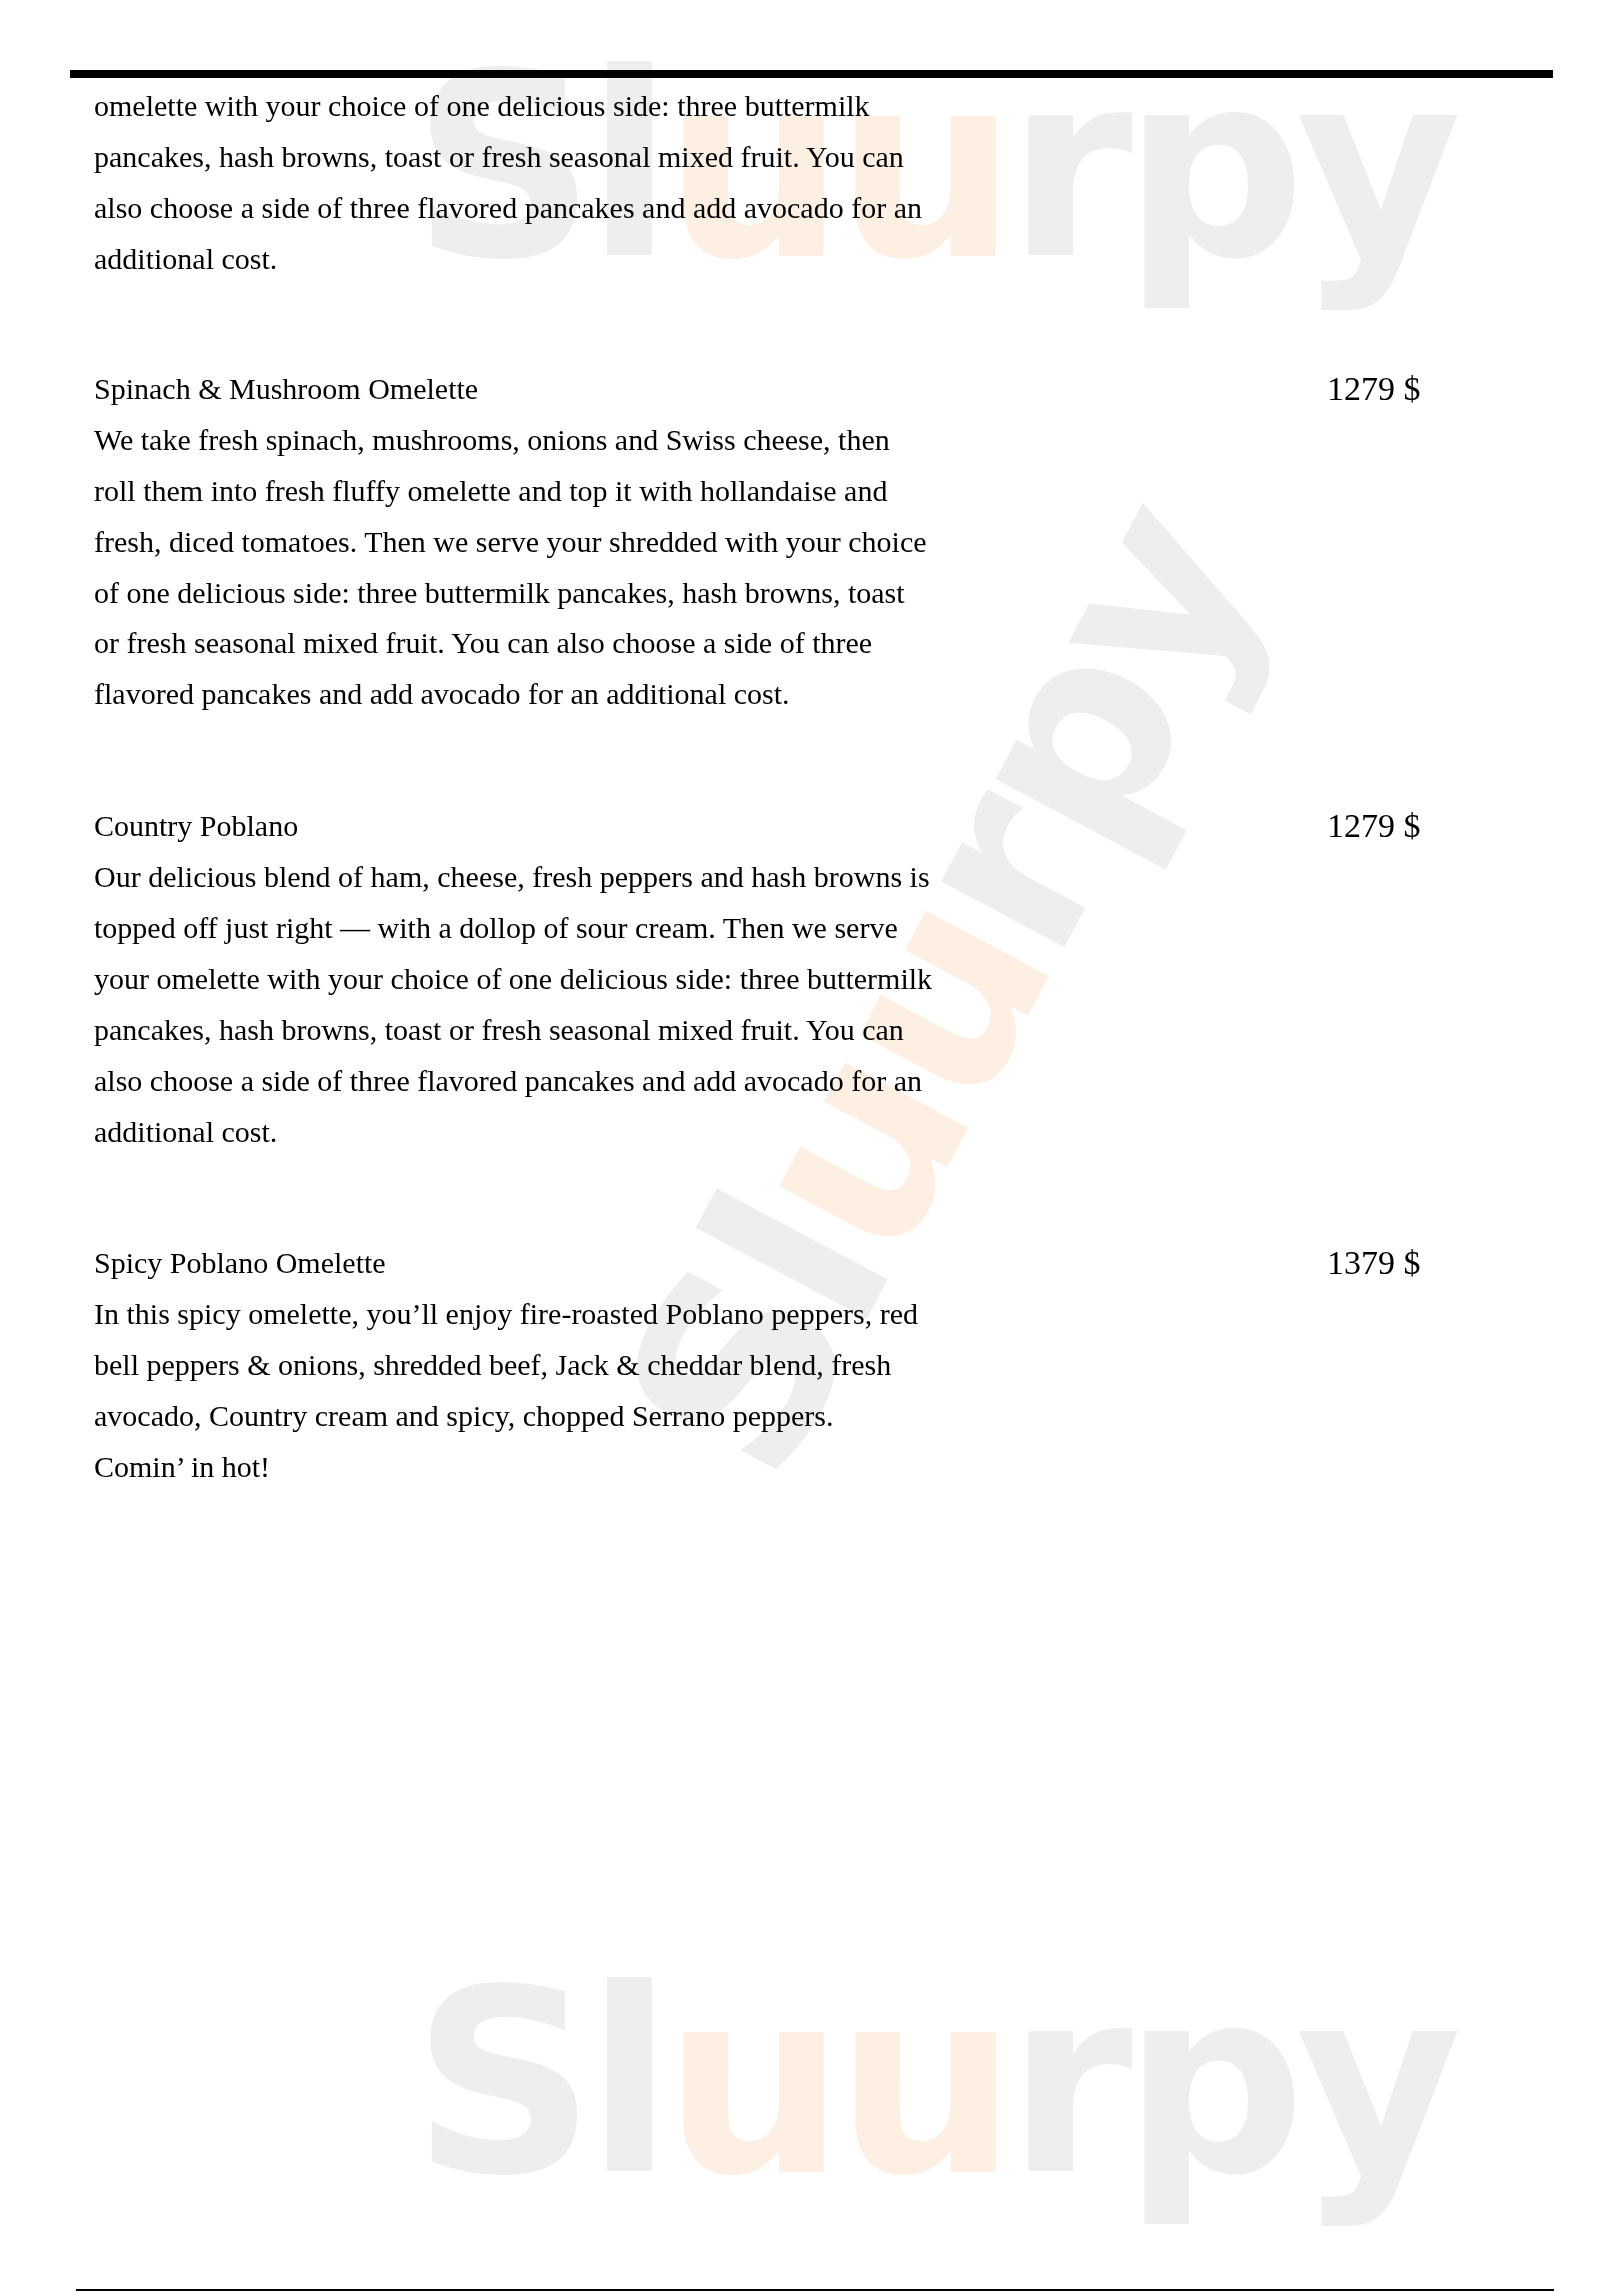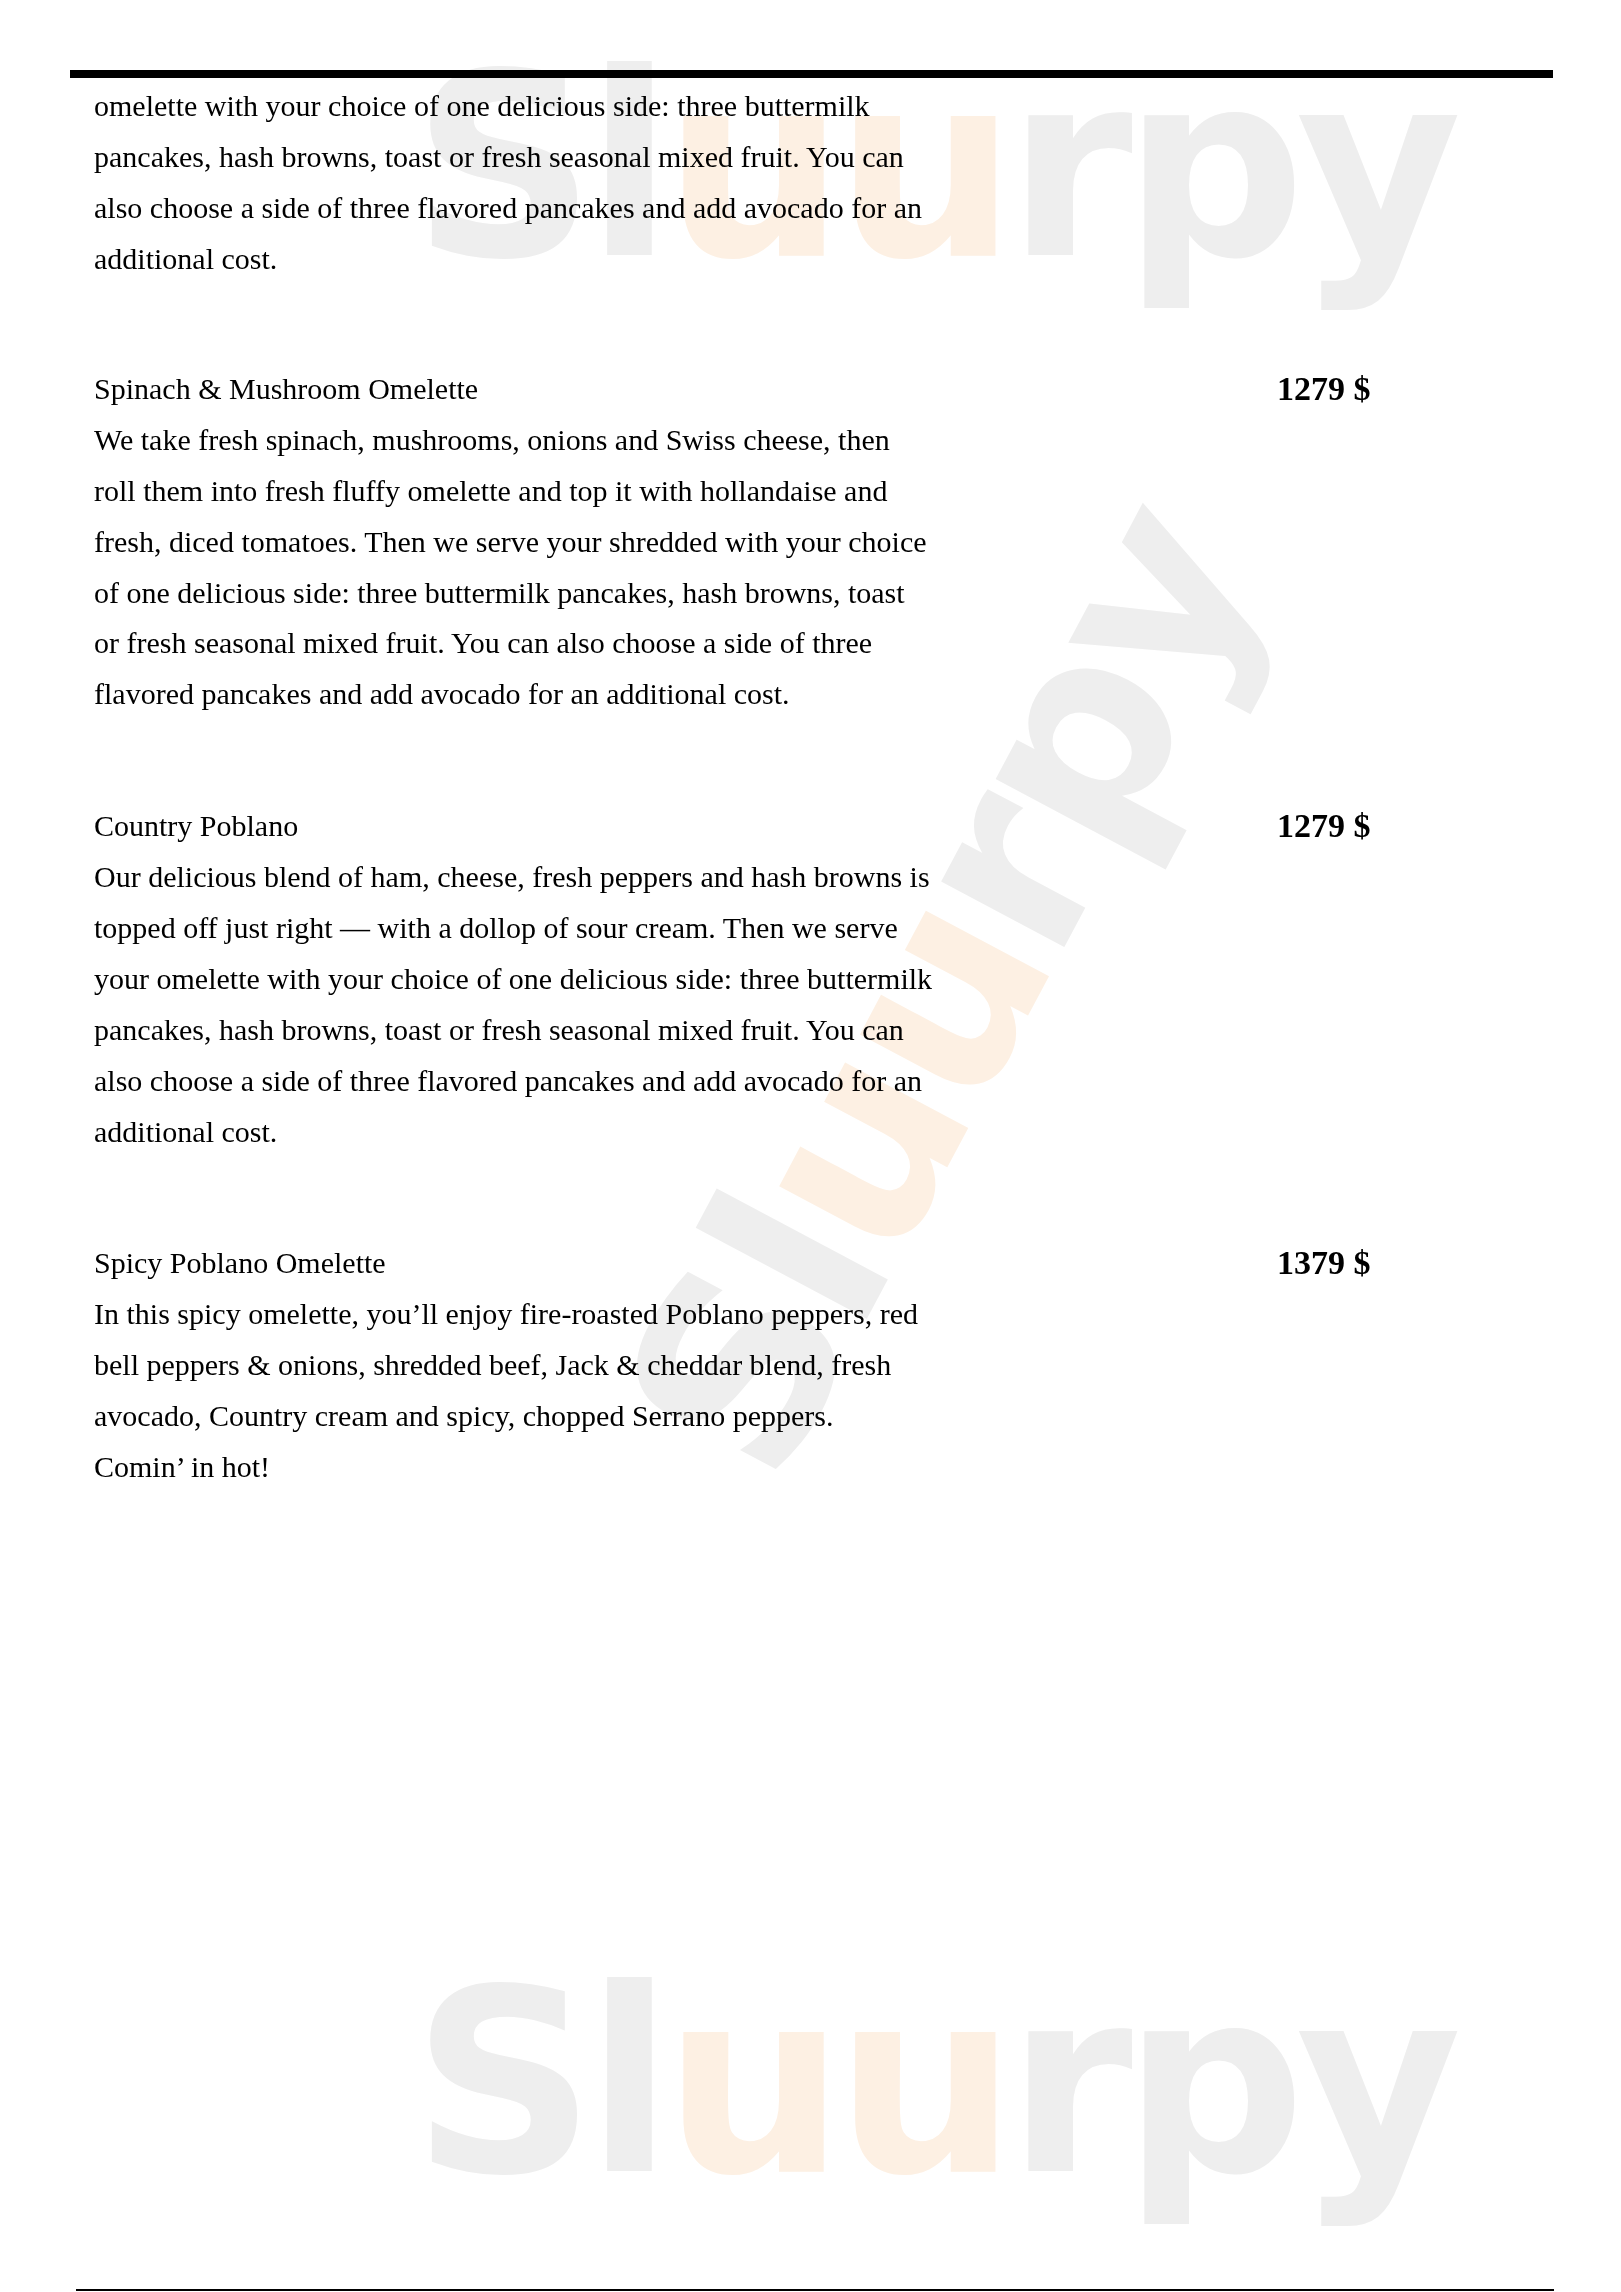--- a/index.html
+++ b/index.html
@@ -7,21 +7,21 @@
          font-family:"Liberation Serif", "DejaVu Serif", serif; color:#000; }
   .rule-top { position:absolute; left:70px; top:70px; width:1483px; height:7.8px; background:#000; }
   .rule-bottom { position:absolute; left:76px; top:2289px; width:1478px; height:2px; background:#000; }
   .wm { position:absolute; pointer-events:none; }
   .wm-text { font-family:"DejaVu Sans", sans-serif; font-weight:bold; font-size:255px;
              letter-spacing:-9.8px; line-height:1; white-space:nowrap; }
   .wm-grey { color:#eeeeee; }
   .wm-orange { color:#fdf0e3; }
   .content { position:absolute; left:0; top:0; width:100%; }
   .line { position:absolute; left:94px; font-size:30px; line-height:51px; white-space:nowrap; }
-  .price { position:absolute; left:1277px; font-size:34px; line-height:51px; white-space:nowrap;font-weight:bold; }
+  .price { position:absolute; left:1327px; font-size:34px; line-height:51px; white-space:nowrap; }
 </style>
 </head>
 <body>
 
 <div class="wm" style="left:412px; top:39px;">
   <span class="wm-text wm-grey">Sl</span><span class="wm-text wm-orange">uu</span><span class="wm-text wm-grey">rpy</span>
 </div>
 <div class="wm" style="left:421px; top:863px; transform:rotate(-62deg); transform-origin:center;">
   <span class="wm-text wm-grey">Sl</span><span class="wm-text wm-orange">uu</span><span class="wm-text wm-grey">rpy</span>
 </div>

